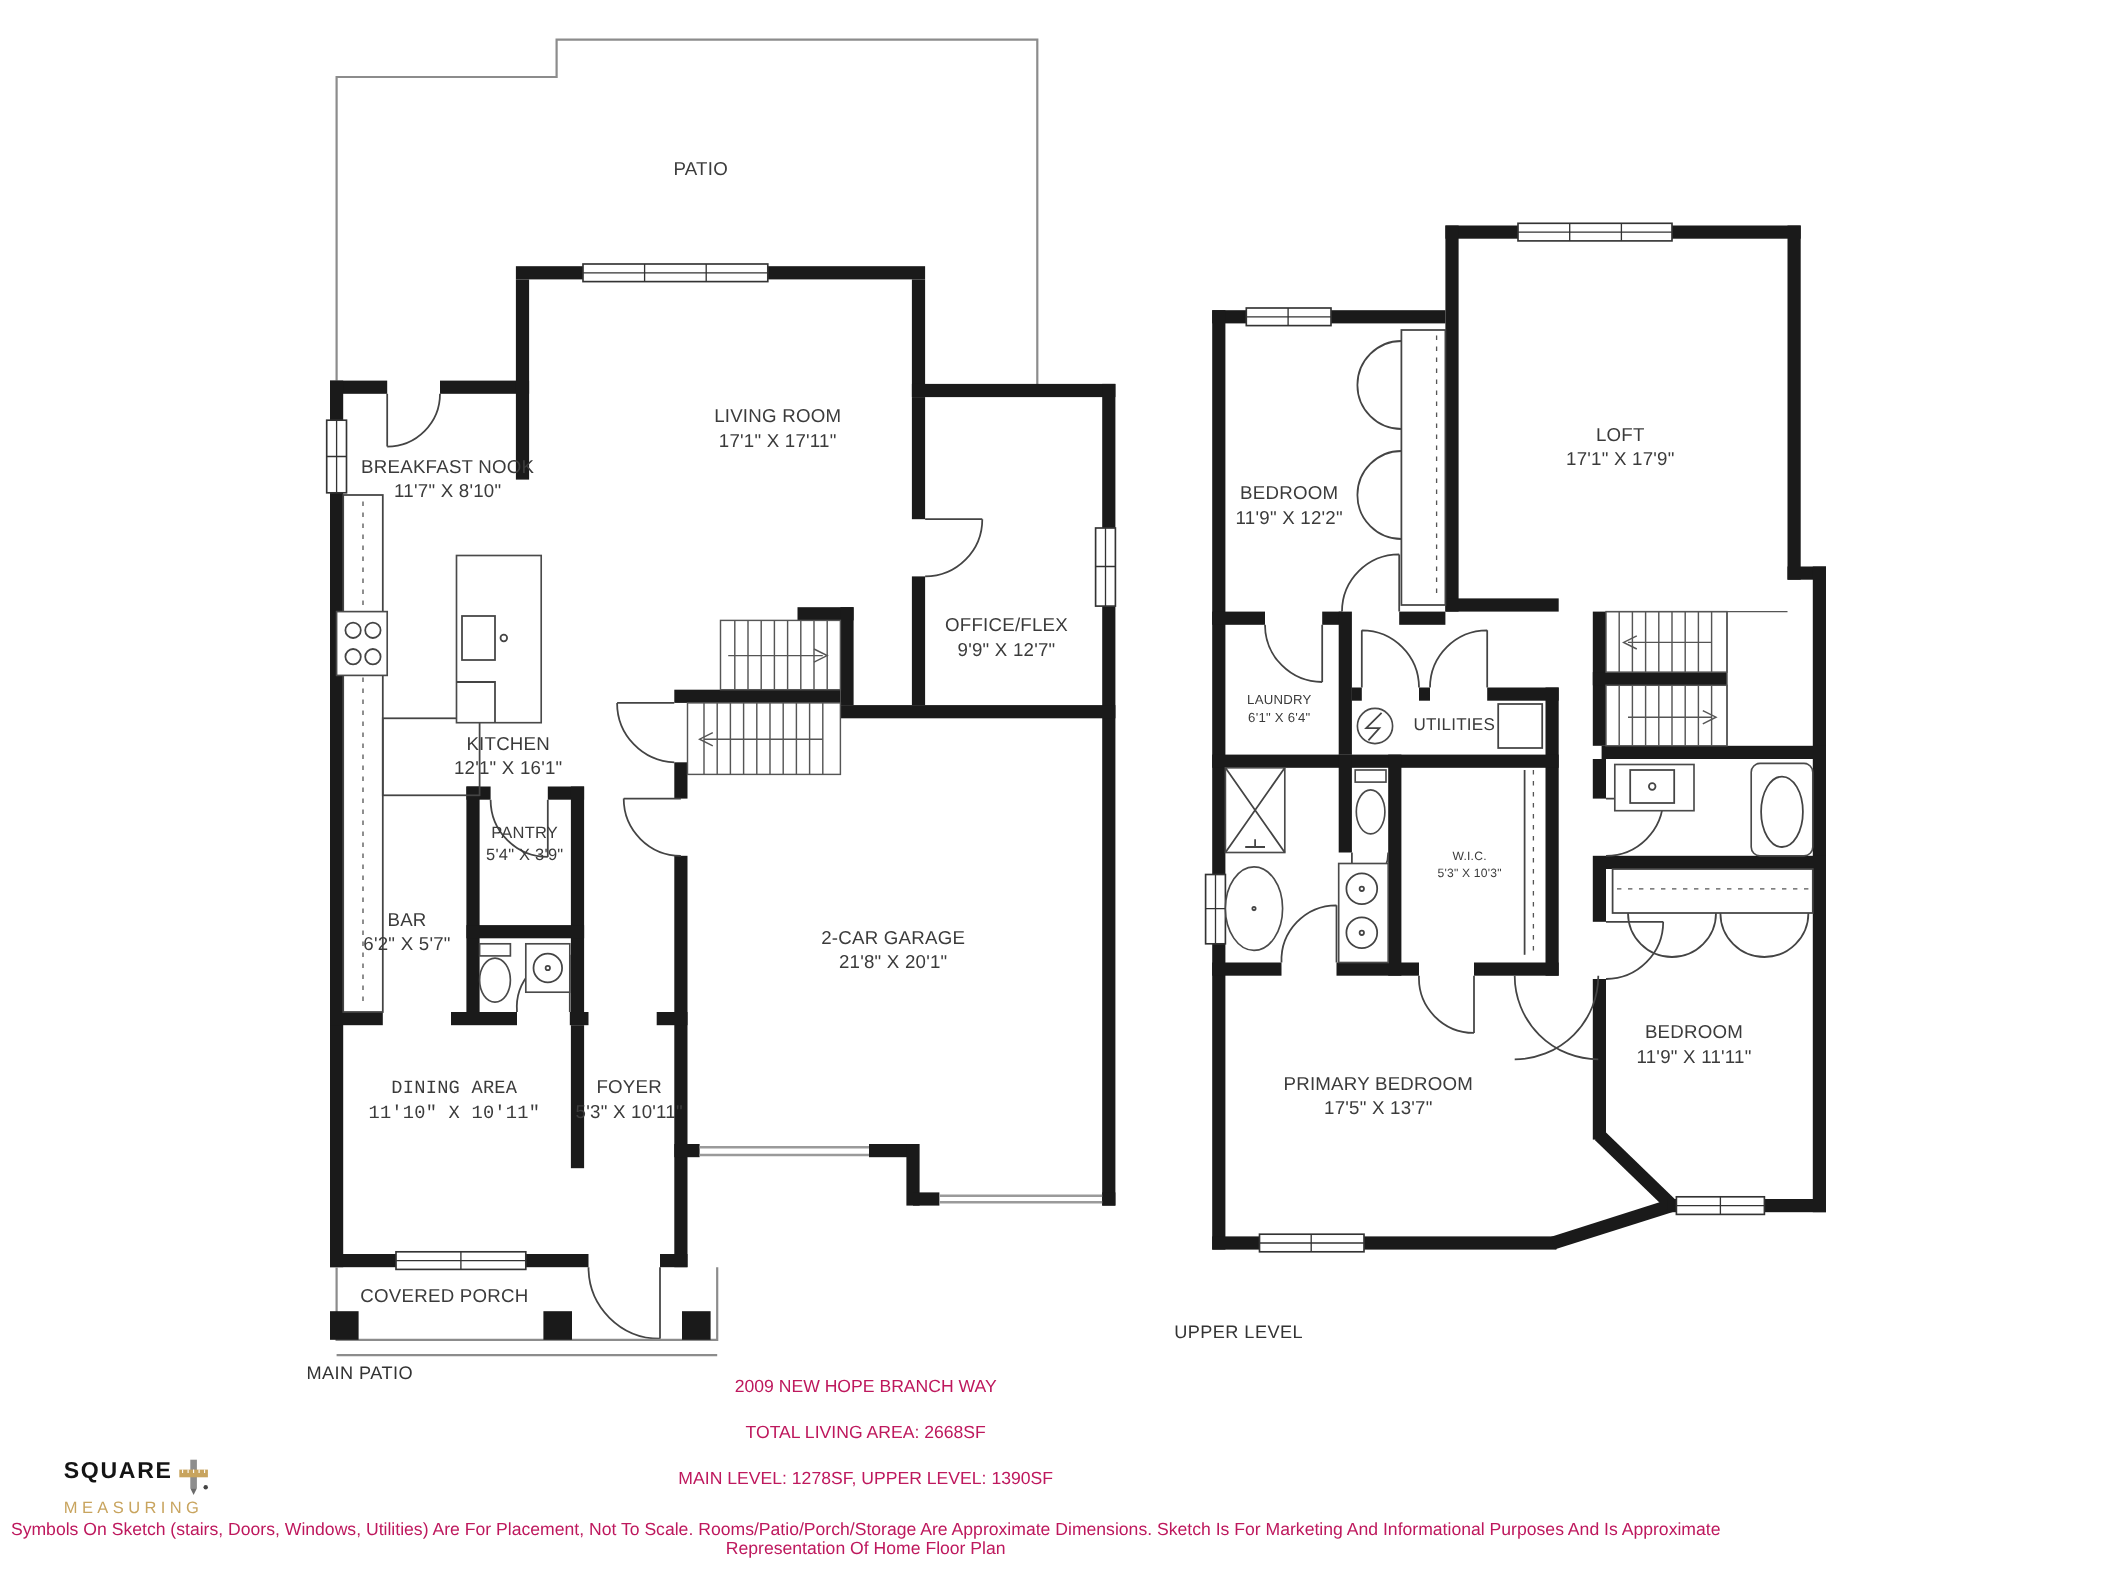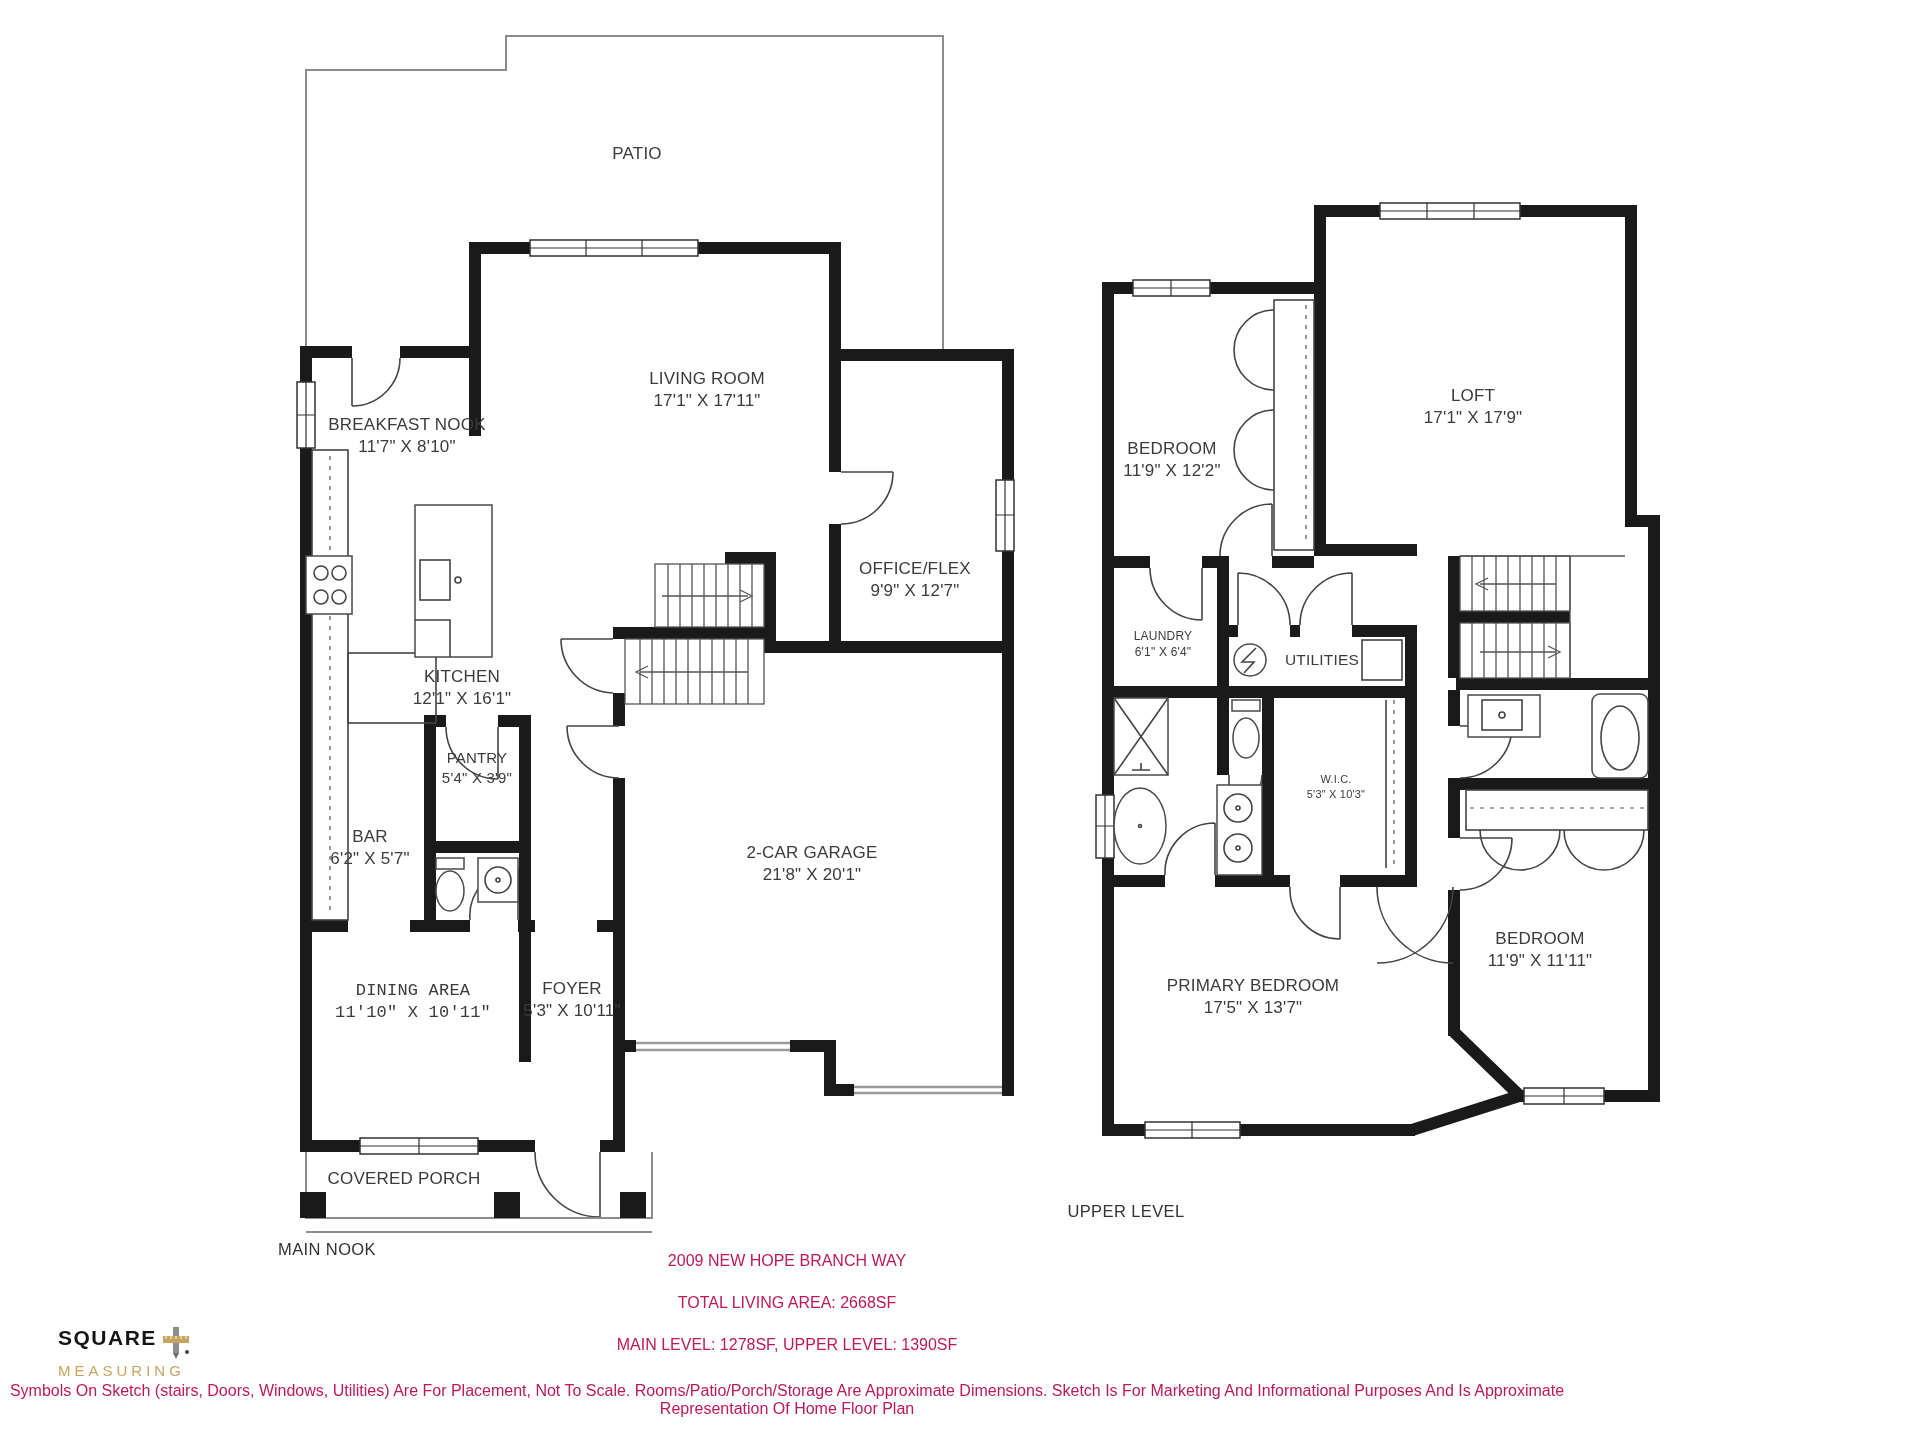--- a/index.html
+++ b/index.html
@@ -420,21 +420,21 @@
     <div>11'10" X 10'11"</div>
 </div>
 <div class="room-label" style="left:572px;top:978px;">
   <div>FOYER</div>
     <div>5'3" X 10'11"</div>
 </div>
 <div class="room-label" style="left:404px;top:1168px;">
   <div>COVERED PORCH</div>
 </div>
 <div class="level-label" style="left:327px;top:1240px;">
-  <span>MAIN NOOK</span>
+  <span>MAIN PATIO</span>
 </div>
 
 <div class="room-label" style="left:1172px;top:438px;">
   <div>BEDROOM</div>
     <div>11'9" X 12'2"</div>
 </div>
 <div class="room-label" style="left:1473px;top:385px;">
   <div>LOFT</div>
     <div>17'1" X 17'9"</div>
 </div>

